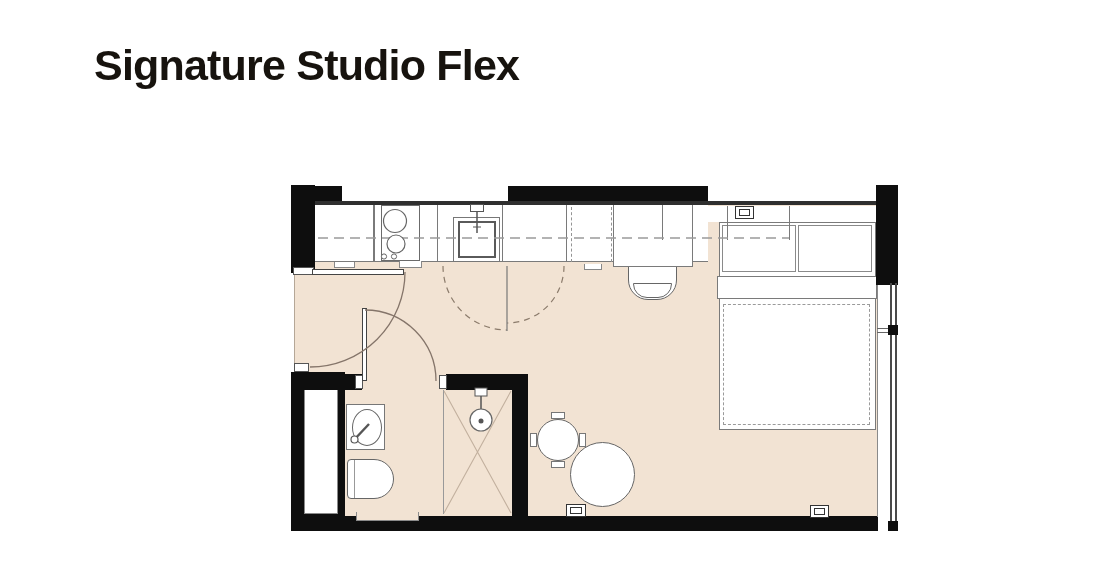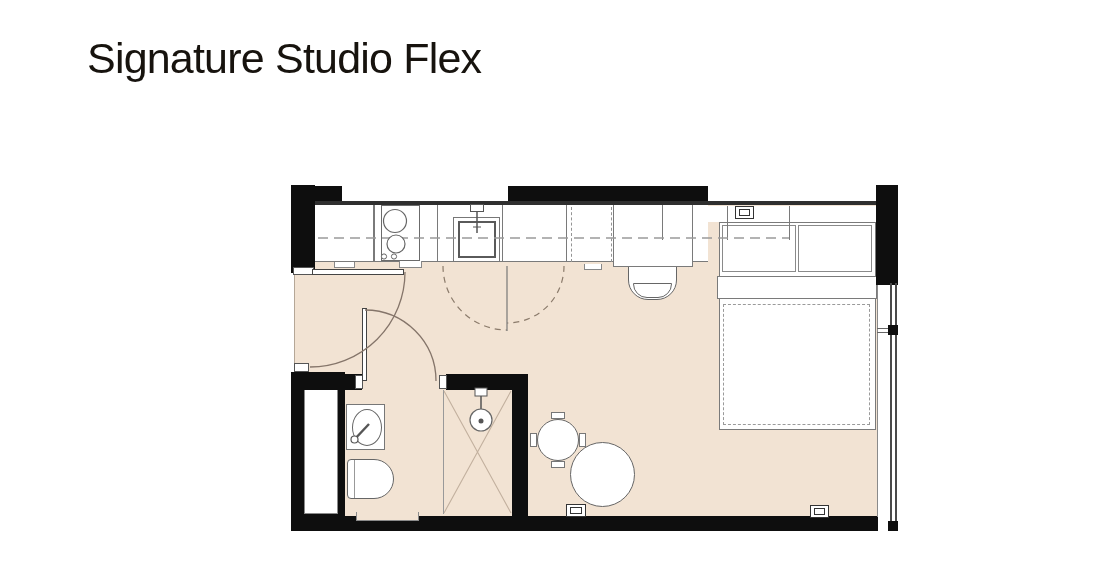--- a/index.html
+++ b/index.html
@@ -12,22 +12,22 @@
   html,body{margin:0;padding:0;background:#fff;}
   .stage{
     position:relative;width:1119px;height:571px;background:var(--bg);
     font-family:"Liberation Sans", sans-serif;overflow:hidden;
   }
   .abs{position:absolute;box-sizing:border-box;}
   .wall{background:var(--wall-color);}
   .beige{background:var(--floor-color);}
   .white{background:#ffffff;}
   .page-title{
-    position:absolute;left:83px;top:30px;margin:4px;
-    font-size:43px;font-weight:400;letter-spacing:-0.8px;color:var(--text-color);
+    position:absolute;left:83px;top:30px;margin:11px;
+    font-size:43px;font-weight:700;letter-spacing:-0.8px;color:var(--text-color);
   }
   svg.overlay{position:absolute;left:0;top:0;pointer-events:none;}
 </style>
 </head>
 <body>
 
 <div class="stage">
 
   <h1 class="page-title">Signature Studio Flex</h1>
 

